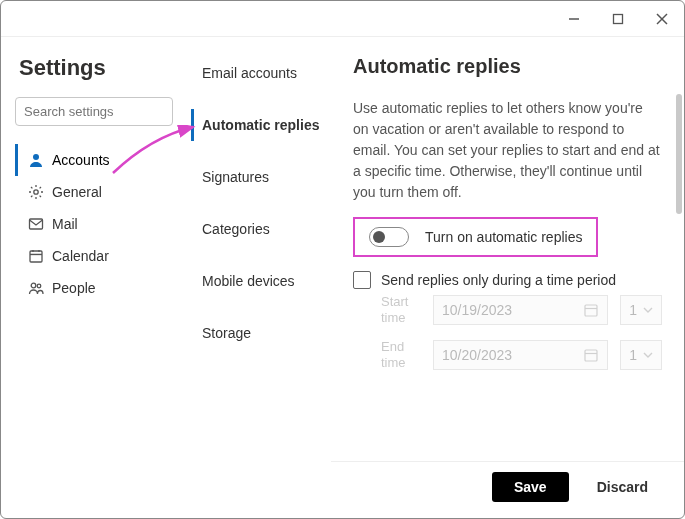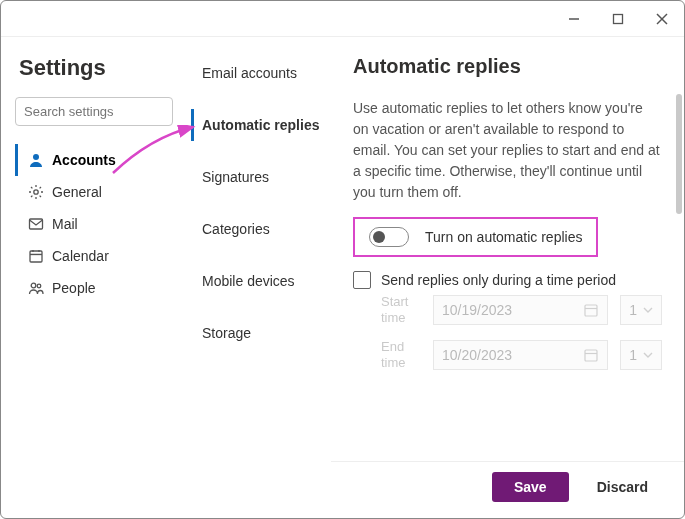--- a/index.html
+++ b/index.html
@@ -77,21 +77,21 @@
     align-items: center;
     gap: 8px;
     padding: 8px 6px 8px 10px;
     border-left: 3px solid transparent;
     cursor: pointer;
     font-size: 14px;
     color: #333;
   }
   .nav1-item.active {
     border-left: 3px solid #0f6cbd;
-    font-weight: 700;
+    font-weight: 400;
     color: #000;
     align-items: center;
   }
   .nav1-item .icon {
     width: 16px; height: 16px; display:inline-flex; align-items:center; justify-content:center;
     color: #555;
   }
   .nav1-item.active .icon { color: #0f6cbd; }
 
   .col2 {
@@ -171,21 +171,21 @@
     display:flex; align-items:center; gap:6px;
     border: 1px solid #ccc; padding: 6px 8px; font-size:14px; color:#666;
     background:#f8f8f8;
   }
   .footer {
     display:flex; justify-content:flex-end; align-items:center;
     gap: 12px; padding: 10px 20px 16px 20px;
     border-top: 1px solid #eee;
   }
   .btn-save {
-    background: #701a75; color:#fff; border:none; padding: 7px 22px;
+    background: #000000; color:#fff; border:none; padding: 7px 22px;
     font-weight:600; border-radius: 3px; cursor:pointer; font-size:14px;
   }
   .btn-discard {
     background: transparent; border:none; padding: 7px 16px;
     font-weight:600; color:#333; cursor:pointer; font-size:14px;
   }
   .arrow-annot {
     position: absolute;
     left: 110px;
     top: 124px;

